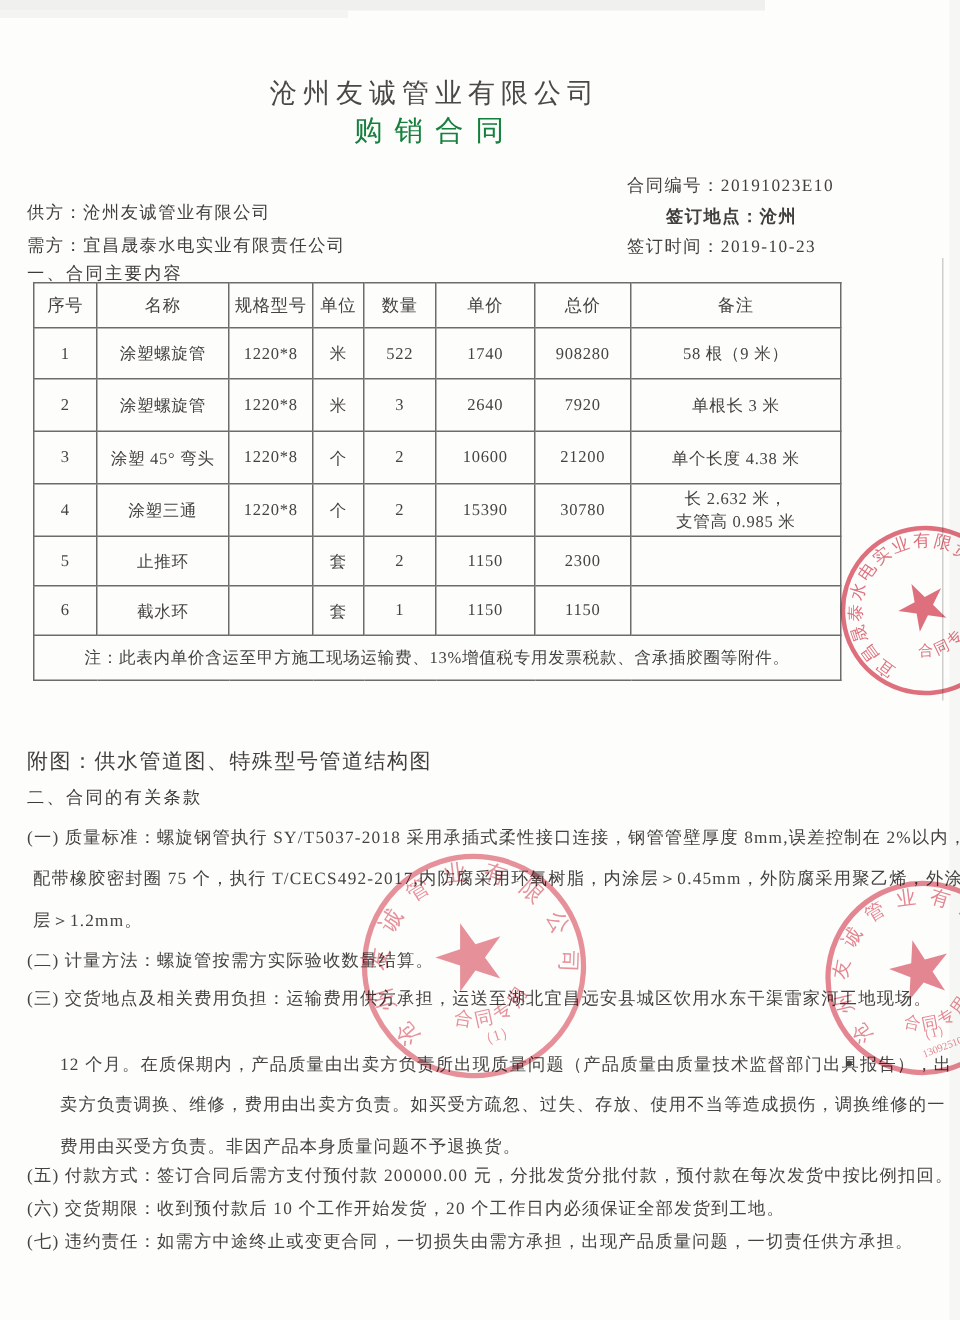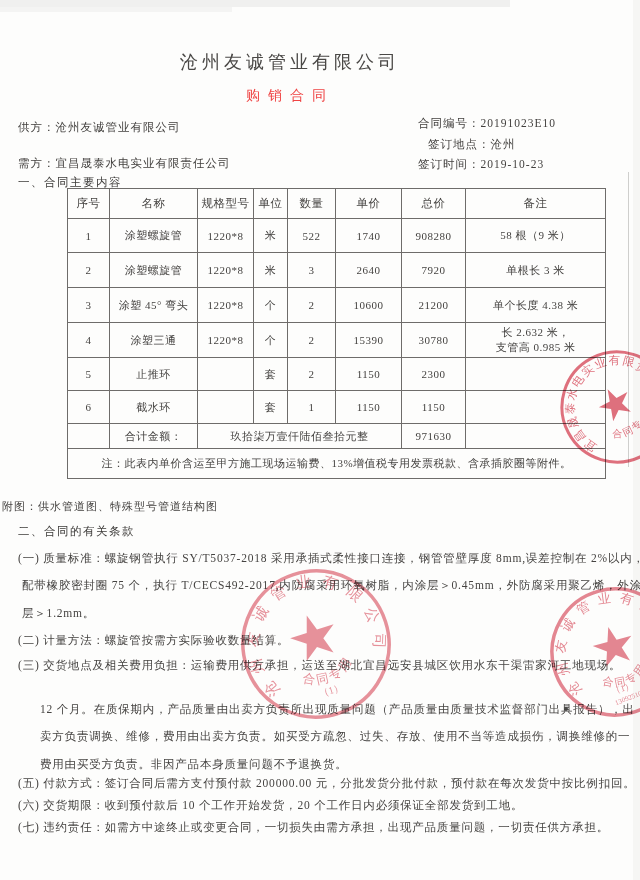--- a/index.html
+++ b/index.html
@@ -13,36 +13,36 @@
   
   .scan-top{left:0;top:0;width:510px;height:7px;background:#f0f0ef;}
   .scan-top2{left:0;top:7px;width:232px;height:5px;background:#f4f4f3;}
   .scan-right-line{left:628px;top:172px;width:1px;height:295px;background:#cfcfcd;}
   .scan-right-edge{right:0;top:0;width:7px;height:880px;background:#f6f6f4;}
   .scan-dot{left:564px;top:707px;width:4px;height:4px;border-radius:50%;background:#4a4a48;}
 
   
   .title-wrap{left:0;top:50px;width:580px;text-align:center;}
   .company-title{font-size:18px;letter-spacing:4px;color:#4a4846;}
-  .doc-title{margin-top:13px;font-size:14px;letter-spacing:8px;color:#ef4444;}
+  .doc-title{margin-top:0;font-size:19px;letter-spacing:8px;color:#15803d;}
 
   
   .hline{font-size:11.5px;letter-spacing:1px;white-space:nowrap;}
-  .h-supplier{left:18px;top:120px;text-align:center;}
+  .h-supplier{left:18px;top:134px;text-align:center;}
   .h-buyer{left:18px;top:156px;font-family:Liberation Serif, serif;}
   .h-no{left:418px;top:116px;text-align:center;}
-  .h-place{left:428px;top:137px;}
+  .h-place{left:444px;top:137px;font-weight:bold;}
   .h-date{left:418px;top:157px;}
   .sec-title{font-size:11.5px;letter-spacing:1.5px;color:#3d3b39;}
   .s1{left:18px;top:175px;}
   .s2{left:18px;top:524px;}
-  .attach{left:2px;top:499px;font-size:11px;letter-spacing:1px;}
-
-  
-  table.main{position:absolute;left:22px;top:188px;border-collapse:collapse;table-layout:fixed;margin-left:45px;}
+  .attach{left:18px;top:499px;font-size:14px;letter-spacing:1px;}
+
+  
+  table.main{position:absolute;left:22px;top:188px;border-collapse:collapse;table-layout:fixed;}
   table.main td,table.main th{
     border:1px solid #6e6c6a;font-weight:normal;font-size:11px;
     text-align:center;vertical-align:middle;padding:0 2px;
     color:#454341;letter-spacing:0.5px;overflow:hidden;white-space:pre-line;
   }
   tr.hrow{height:30px;} tr.hrow th{font-size:11.5px;}
   tr.r1{height:34px;} tr.r2,tr.r3,tr.r4{height:35px;} tr.r5,tr.r6{height:33px;}
   tr.rt{height:25px;} tr.rn{height:30px;}
   td.note-cell{text-align:left;padding-left:4px;font-size:11px;}
 
@@ -154,27 +154,20 @@
   <tr class="r6">
     <td>6</td>
     <td>截水环</td>
     <td></td>
     <td>套</td>
     <td>1</td>
     <td>1150</td>
     <td>1150</td>
     <td></td>
   </tr>
-  <tr class="rt">
-    <td></td>
-    <td>合计金额：</td>
-    <td colspan="4">玖拾柒万壹仟陆佰叁拾元整</td>
-    <td>971630</td>
-    <td></td>
-  </tr>
   <tr class="rn">
     <td colspan="8" class="note-cell">注：此表内单价含运至甲方施工现场运输费、13%增值税专用发票税款、含承插胶圈等附件。</td>
   </tr>
 </tbody>
   </table>
 
 <div class="abs attach">附图：供水管道图、特殊型号管道结构图</div>
 <div class="abs sec-title s2">二、合同的有关条款</div>
 
 <div class="abs terms">

